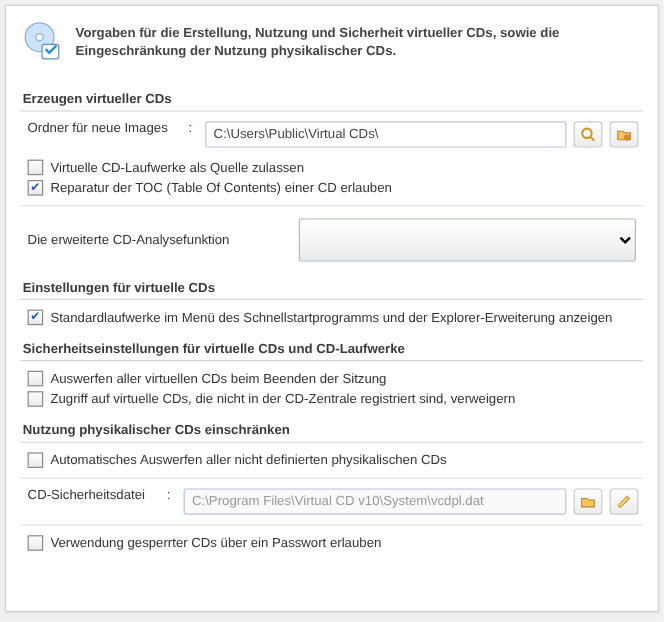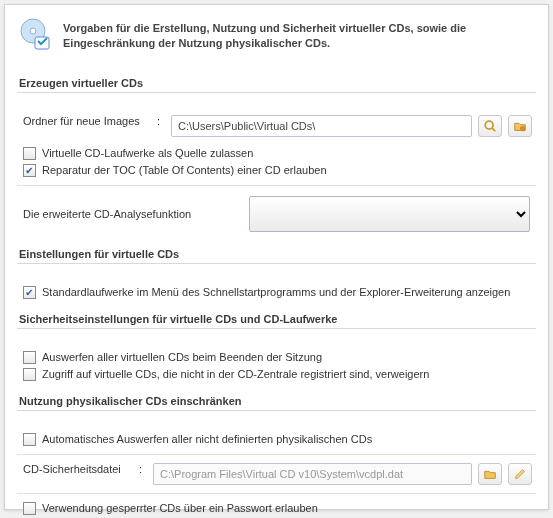--- a/index.html
+++ b/index.html
@@ -35,21 +35,21 @@
     color: #444;
     line-height: 1.4;
     padding-top: 2px;
   }
   .section-title {
     font-weight: bold;
     color: #3a3a3a;
     border-bottom: 1px solid #d8d8d8;
     padding: 4px 2px 3px 2px;
     margin-top: 8px;
-    margin-bottom: 20px;
+    margin-bottom: 6px;
   }
   .row {
     display: flex;
     align-items: flex-start;
     gap: 6px;
     padding: 2px 4px;
   }
   .row-indent { padding-left: 6px; }
   .label-col { width: 128px; flex-shrink: 0; }
   .colon { width: 8px; flex-shrink: 0; }
@@ -71,21 +71,21 @@
     width: 24px; height: 22px;
     border: 1px solid #c8c8c8;
     border-radius: 3px;
     background: linear-gradient(#fdfdfd,#ececec);
     display: flex; align-items: center; justify-content: center;
     cursor: pointer;
     flex-shrink: 0;
   }
   .chk-row {
     display: flex;
-    align-items: flex-start;
+    align-items: center;
     gap: 6px;
     padding: 2px 6px;
   }
   .chk {
     width: 13px; height: 13px;
     border: 1px solid #888;
     background: linear-gradient(#fff,#e8e8e8);
     display: flex; align-items: center; justify-content: center;
     flex-shrink: 0;
     cursor: pointer;

